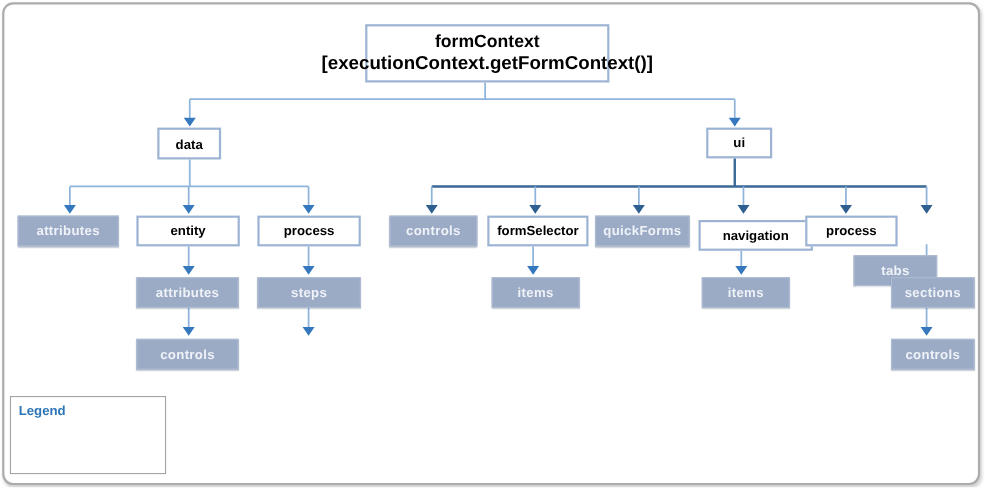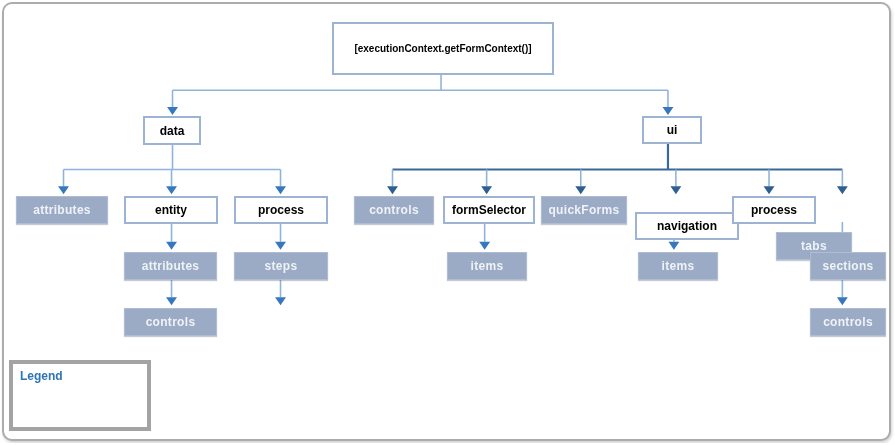--- a/index.html
+++ b/index.html
@@ -22,24 +22,24 @@
   .node.filled{
     background:#9babc6;border:1px solid #afbcd2;color:#eff2f7;
     letter-spacing:0.3px;box-shadow:0 1px 1px rgba(90,105,130,0.35);
   }
   .rootnode{
     position:absolute;box-sizing:border-box;background:#fff;
     border:2px solid #9db3d4;display:flex;flex-direction:column;
     align-items:center;justify-content:center;
   }
   .rootnode .title{font-weight:bold;font-size:16px;color:#000;line-height:1.2;}
-  .rootnode .subtitle{font-weight:bold;font-size:10px;color:#000;}
+  .rootnode .subtitle{font-weight:bold;font-size:17px;color:#000;}
   .legend{
     position:absolute;box-sizing:border-box;background:#fff;
-    border:4px solid #a3a3a3;
+    border:1px solid #a3a3a3;
   }
   .legend .legend-title{
     position:absolute;left:7px;top:5px;color:#2e75b6;font-weight:bold;font-size:12px;
   }
   .legend .collection{
     position:absolute;left:9px;top:28px;width:95px;height:33px;
   }
   .line-light{stroke:#8fb4dc;stroke-width:1.6;fill:none;}
   .line-dark{stroke:#3a6897;stroke-width:2.2;fill:none;}
   .arrow-mid{fill:#3578be;}
@@ -87,34 +87,35 @@
 
     <g>
       <path class="line-light" d="M167,276 L167,296 M277,276 L277,296 M844,276 L844,296"></path>
       <polygon class="arrow-mid" points="161.5,296 172.5,296 167,304"></polygon>
       <polygon class="arrow-mid" points="271.5,296 282.5,296 277,304"></polygon>
       <polygon class="arrow-mid" points="838.5,296 849.5,296 844,304"></polygon>
     </g>
   </svg>
 
   <div class="rootnode" style="left:328px;top:18px;width:222px;height:53px;">
+    <div class="title">formContext</div>
     <div class="subtitle">[executionContext.getFormContext()]</div>
   </div>
 
   <div class="node white" style="left:139px;top:112px;width:58px;height:29px;">data</div>
   <div class="node white" style="left:638px;top:112px;width:60px;height:28px;">ui</div>
 
   <div class="node filled" style="left:12px;top:192px;width:92px;height:28px;">attributes</div>
   <div class="node white" style="left:120px;top:192px;width:94px;height:28px;">entity</div>
   <div class="node white" style="left:230px;top:192px;width:94px;height:28px;">process</div>
 
   <div class="node filled" style="left:350px;top:192px;width:80px;height:28px;">controls</div>
   <div class="node white" style="left:439px;top:192px;width:92px;height:28px;">formSelector</div>
   <div class="node filled" style="left:537px;top:192px;width:86px;height:28px;">quickForms</div>
-  <div class="node white" style="left:631px;top:208px;width:104px;height:28px;">navigation</div>
+  <div class="node white" style="left:631px;top:196px;width:104px;height:28px;">navigation</div>
   <div class="node white" style="left:728px;top:192px;width:84px;height:28px;">process</div>
   <div class="node filled" style="left:772px;top:192px;width:76px;height:28px;margin-top:36px;">tabs</div>
 
   <div class="node filled" style="left:120px;top:248px;width:93px;height:28px;">attributes</div>
   <div class="node filled" style="left:230px;top:248px;width:94px;height:28px;">steps</div>
   <div class="node filled" style="left:443px;top:248px;width:80px;height:28px;">items</div>
   <div class="node filled" style="left:634px;top:248px;width:80px;height:28px;">items</div>
   <div class="node filled" style="left:806px;top:248px;width:76px;height:28px;">sections</div>
 
   <div class="node filled" style="left:120px;top:304px;width:93px;height:28px;">controls</div>

